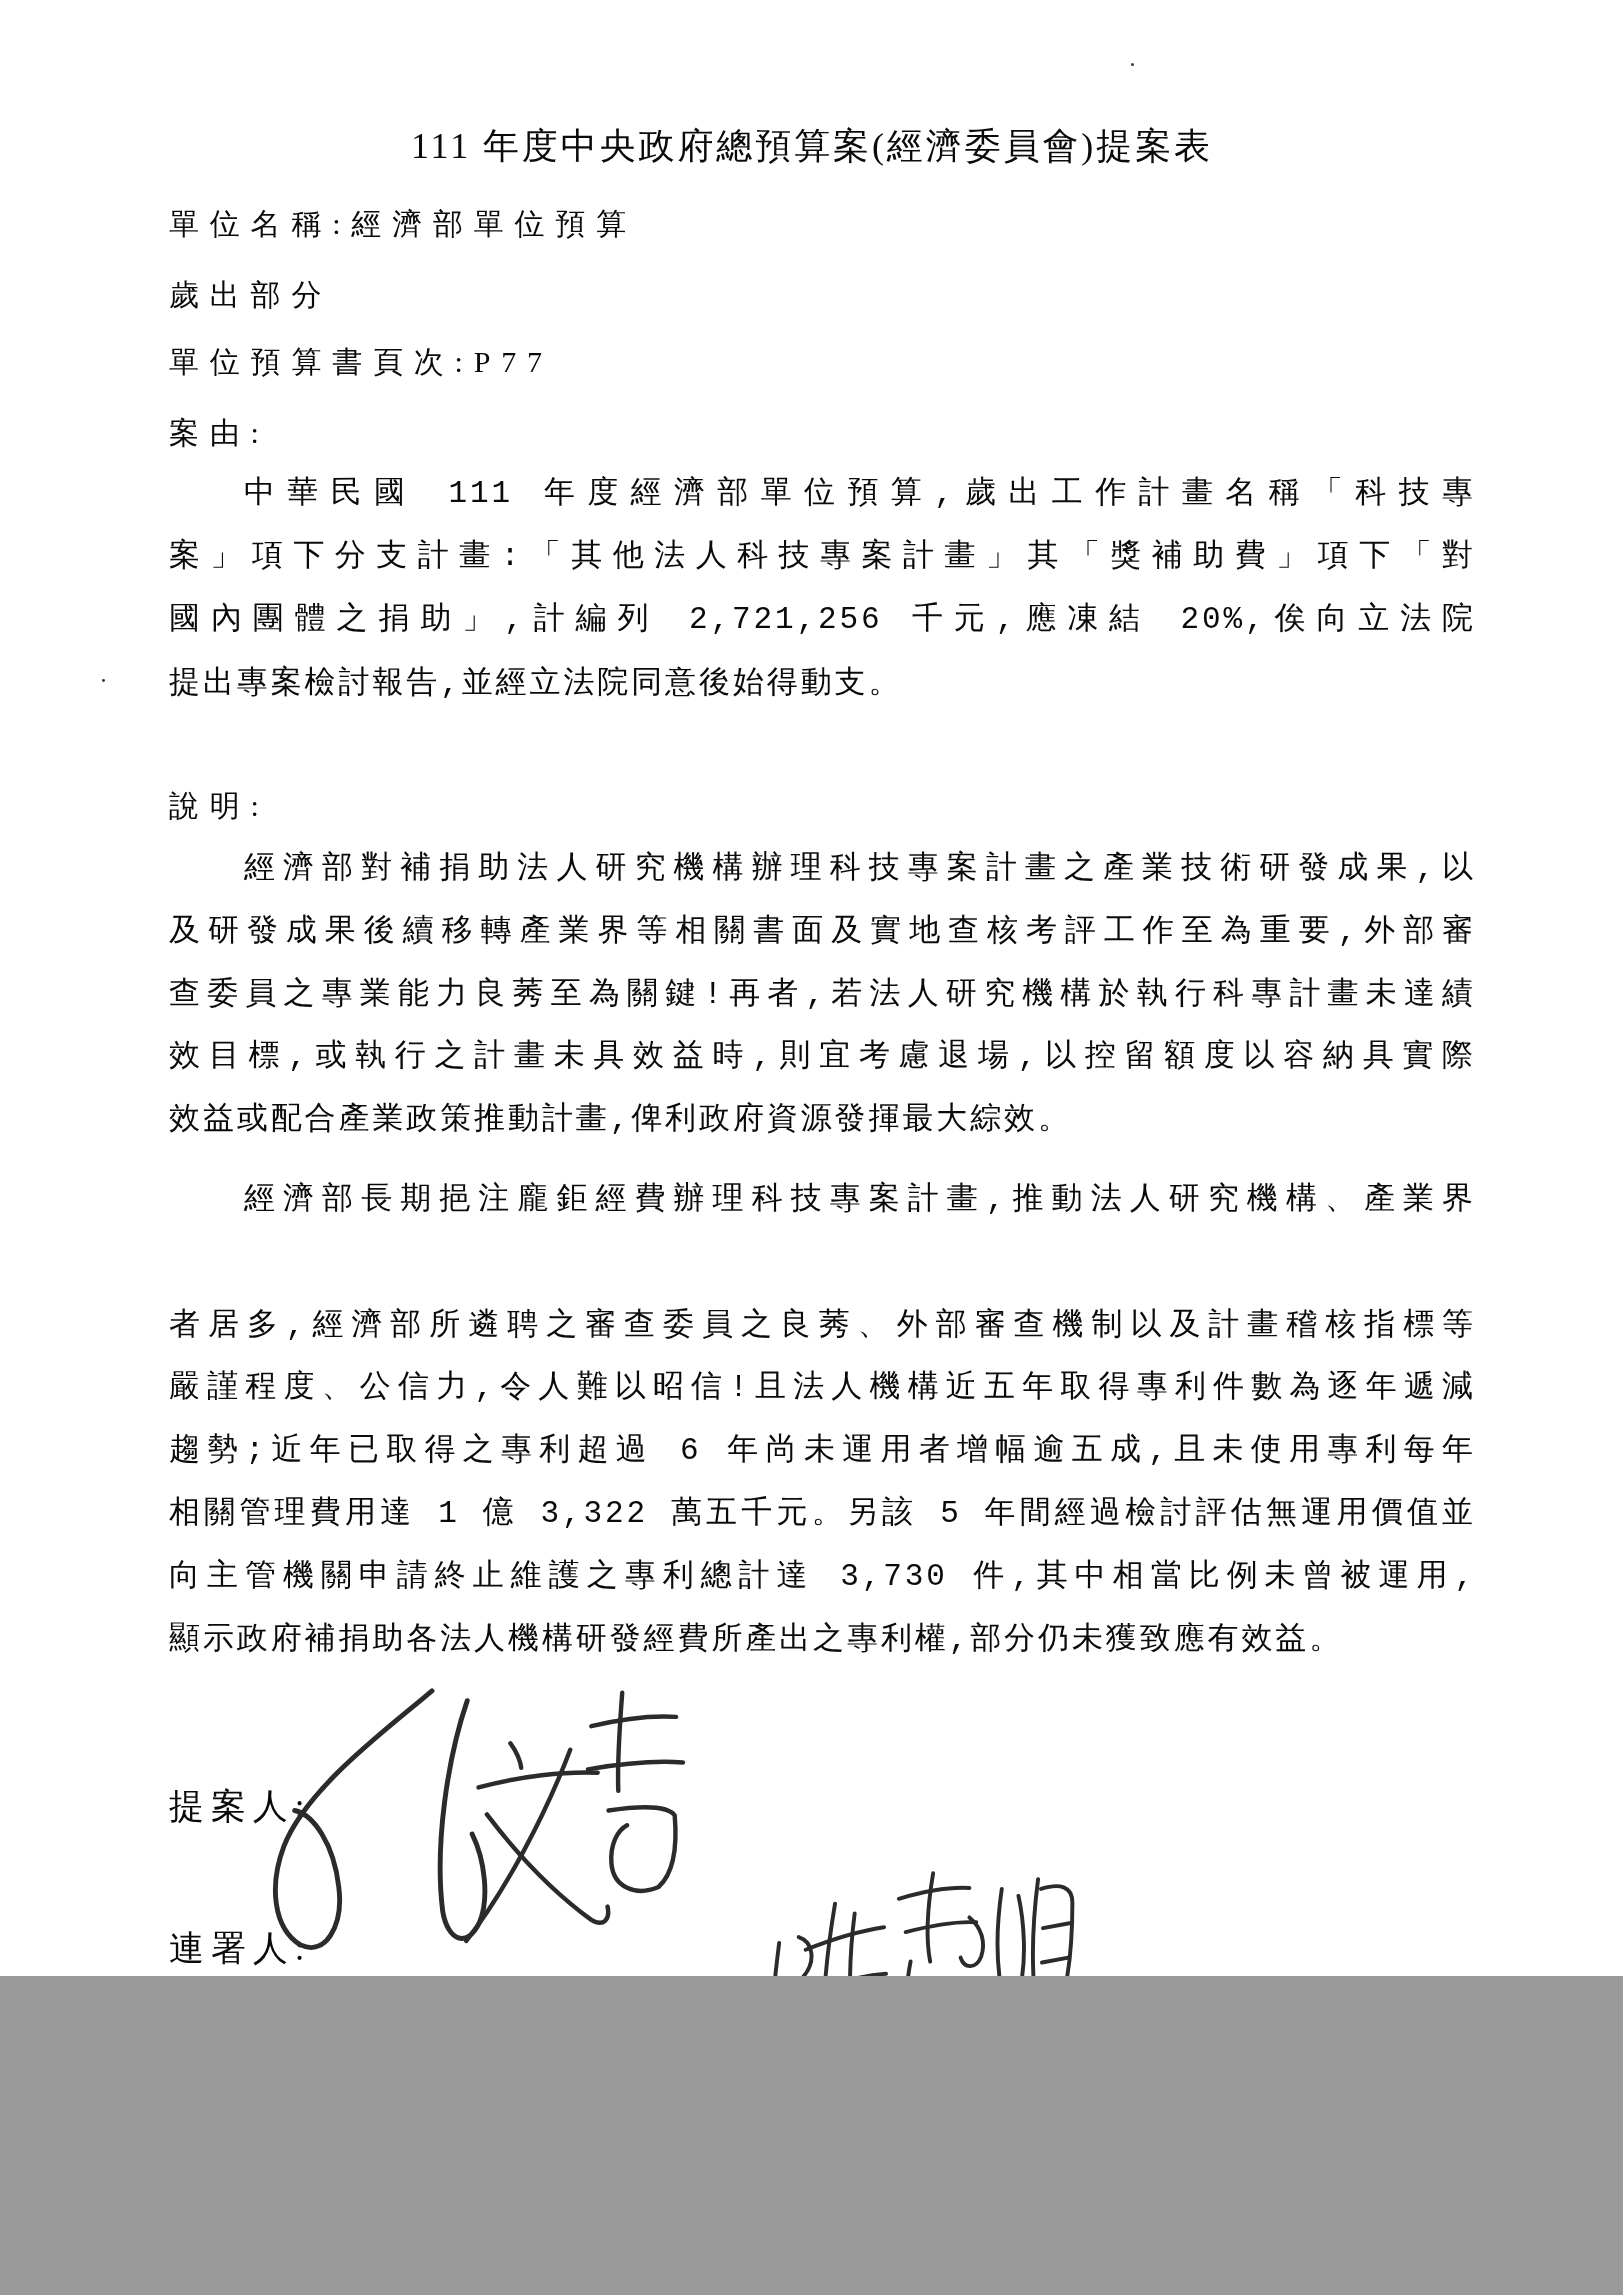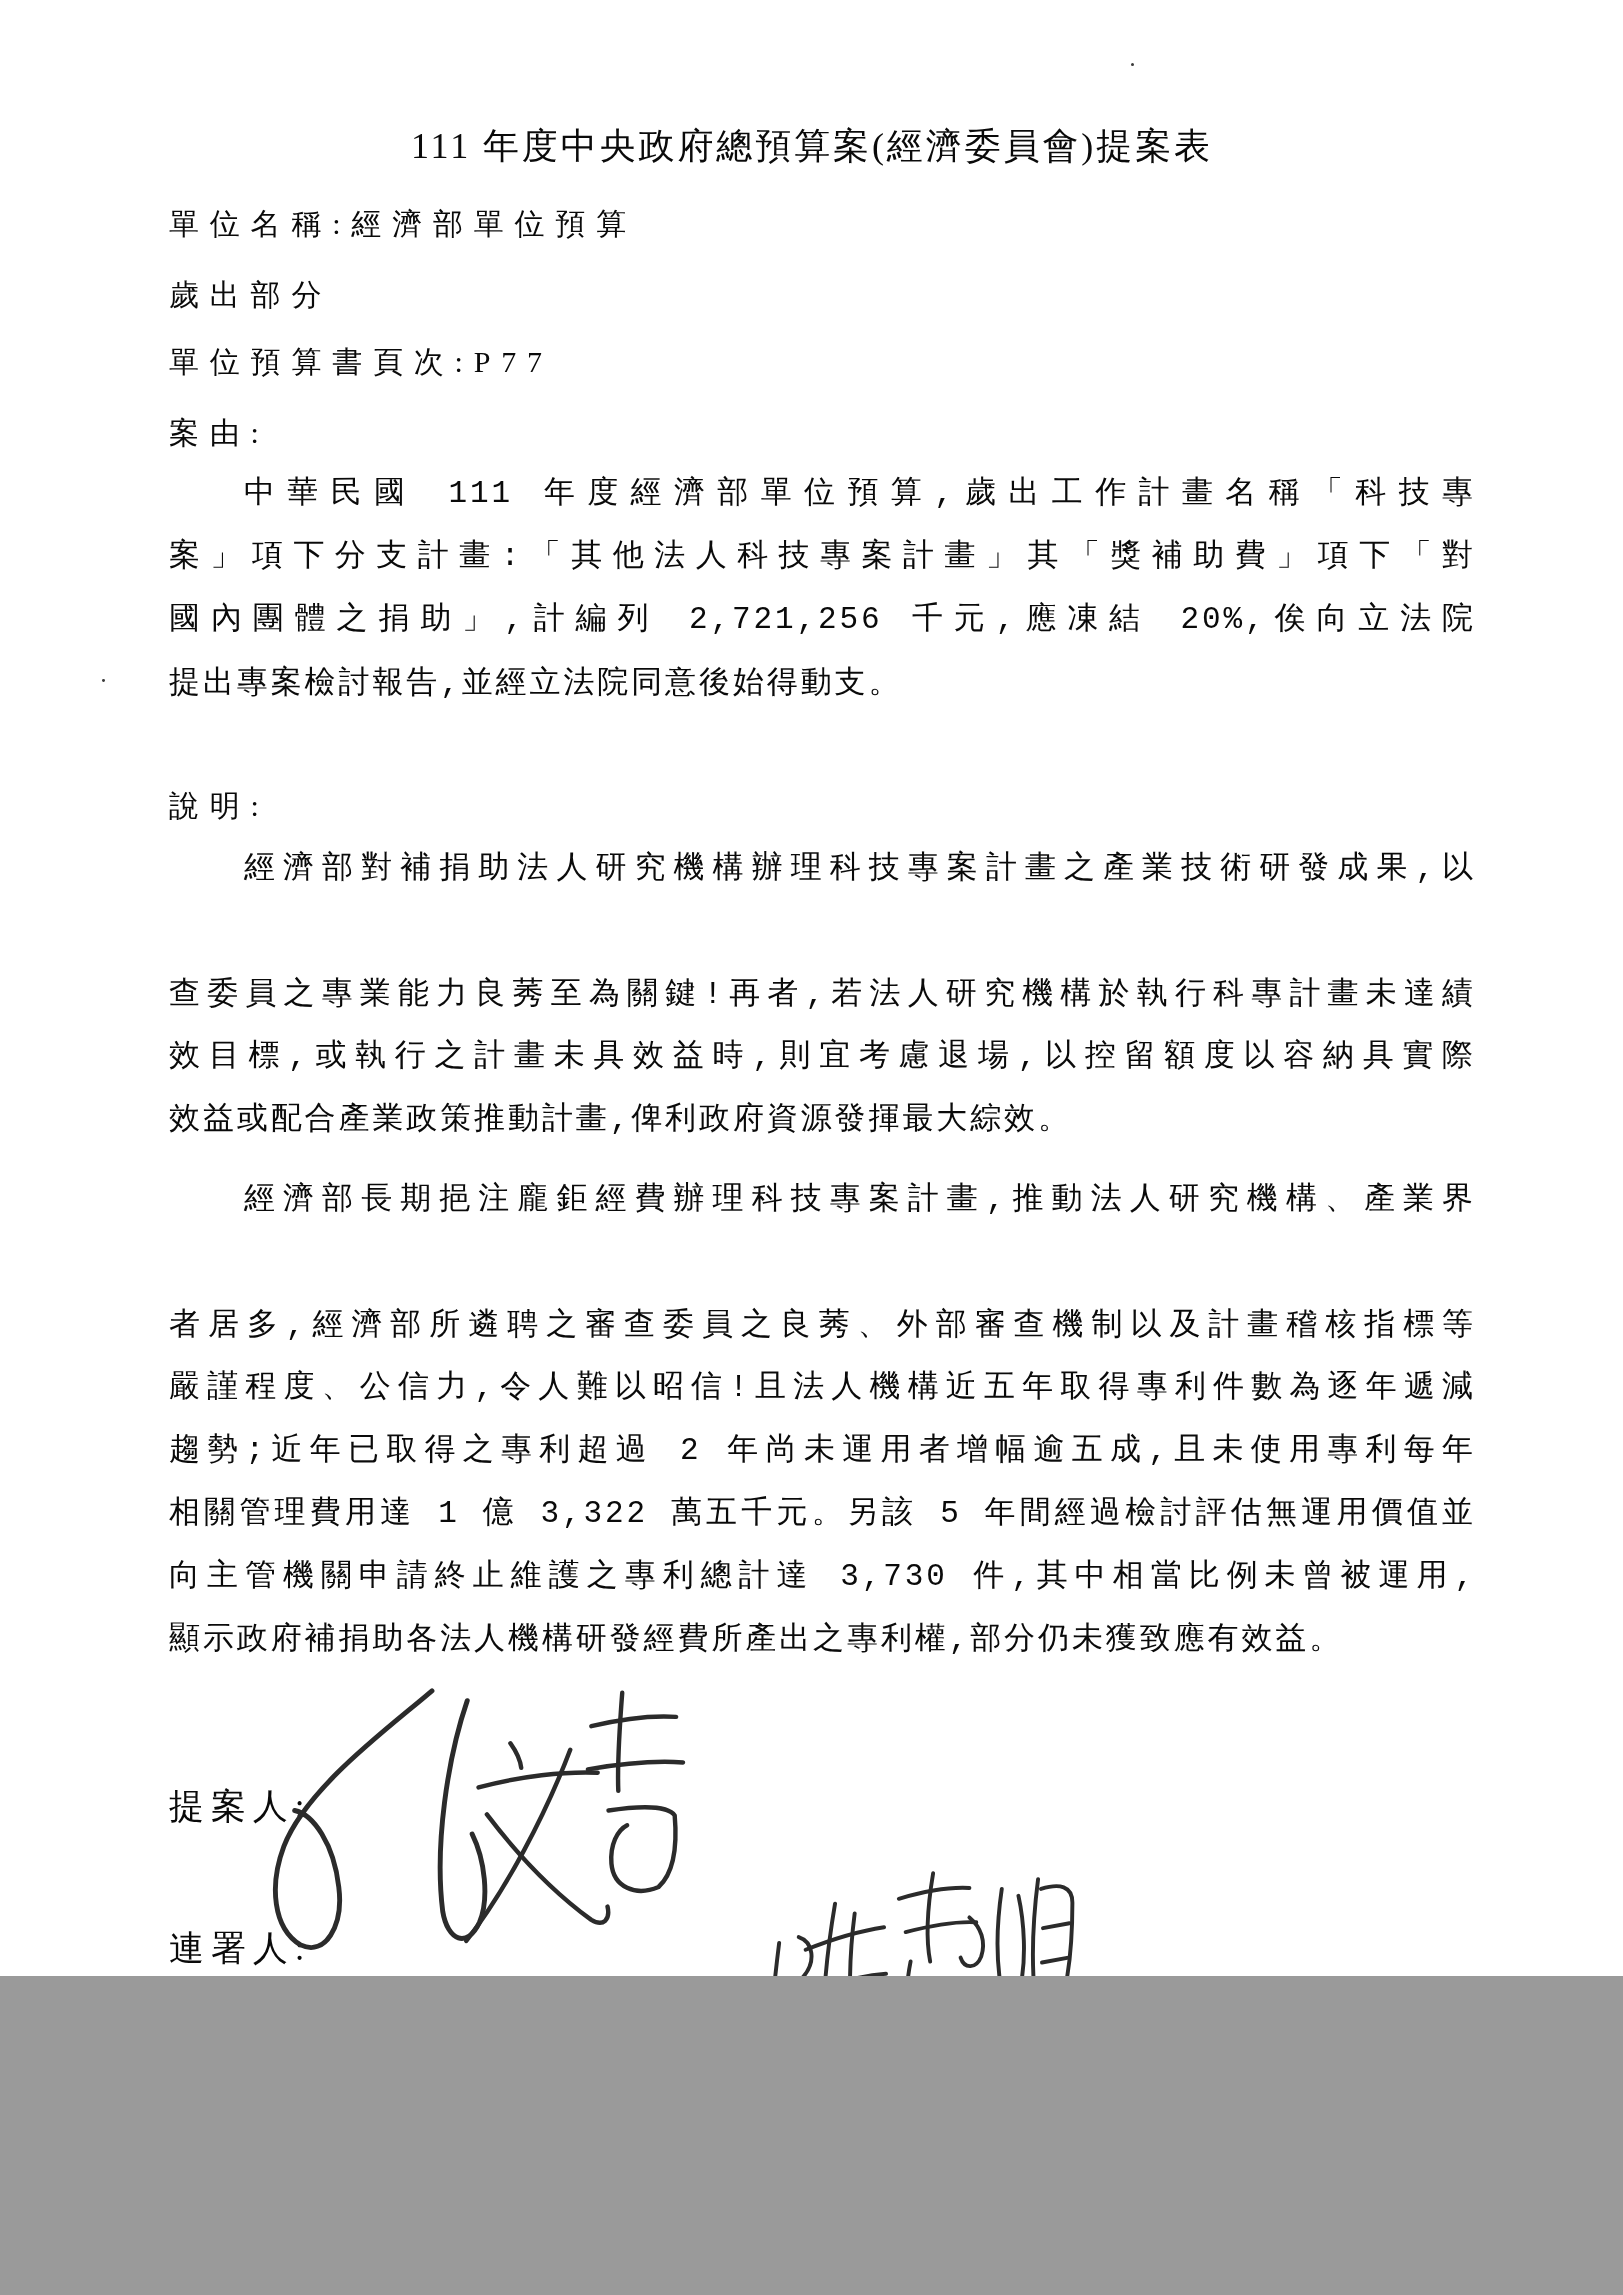--- a/index.html
+++ b/index.html
@@ -59,28 +59,29 @@
   <div class="hd" style="top:413px">案由:</div>
 
   <div class="bl j ind" style="top:475px">中華民國 111 年度經濟部單位預算,歲出工作計畫名稱「科技專</div>
   <div class="bl j" style="top:538px">案」項下分支計畫:「其他法人科技專案計畫」其「獎補助費」項下「對</div>
   <div class="bl j" style="top:601px">國內團體之捐助」,計編列 2,721,256 千元,應凍結 20%,俟向立法院</div>
   <div class="bl" style="top:665px">提出專案檢討報告,並經立法院同意後始得動支。</div>
 
   <div class="hd" style="top:786px">說明:</div>
 
   <div class="bl j ind" style="top:850px">經濟部對補捐助法人研究機構辦理科技專案計畫之產業技術研發成果,以</div>
+  <div class="bl j" style="top:913px">及研發成果後續移轉產業界等相關書面及實地查核考評工作至為重要,外部審</div>
   <div class="bl j" style="top:1038px">效目標,或執行之計畫未具效益時,則宜考慮退場,以控留額度以容納具實際</div>
   <div class="bl j" style="top:976px">查委員之專業能力良莠至為關鍵!再者,若法人研究機構於執行科專計畫未達績</div>
   <div class="bl" style="top:1101px">效益或配合產業政策推動計畫,俾利政府資源發揮最大綜效。</div>
 
   <div class="bl j ind" style="top:1181px">經濟部長期挹注龐鉅經費辦理科技專案計畫,推動法人研究機構、產業界</div>
   <div class="bl j" style="top:1307px">者居多,經濟部所遴聘之審查委員之良莠、外部審查機制以及計畫稽核指標等</div>
   <div class="bl j" style="top:1369px">嚴謹程度、公信力,令人難以昭信!且法人機構近五年取得專利件數為逐年遞減</div>
-  <div class="bl j" style="top:1432px">趨勢;近年已取得之專利超過 2 年尚未運用者增幅逾五成,且未使用專利每年</div>
+  <div class="bl j" style="top:1432px">趨勢;近年已取得之專利超過 6 年尚未運用者增幅逾五成,且未使用專利每年</div>
   <div class="bl j" style="top:1495px">相關管理費用達 1 億 3,322 萬五千元。另該 5 年間經過檢討評估無運用價值並</div>
   <div class="bl j" style="top:1558px">向主管機關申請終止維護之專利總計達 3,730 件,其中相當比例未曾被運用,</div>
   <div class="bl" style="top:1621px">顯示政府補捐助各法人機構研發經費所產出之專利權,部分仍未獲致應有效益。</div>
 
   <div class="siglabel" style="top:1783px">提案人:</div>
   <div class="siglabel" style="top:1925px">連署人:</div>
 
   <svg class="sig-svg" width="1624" height="2295" viewBox="0 0 3310 4680">
 
     <g>

